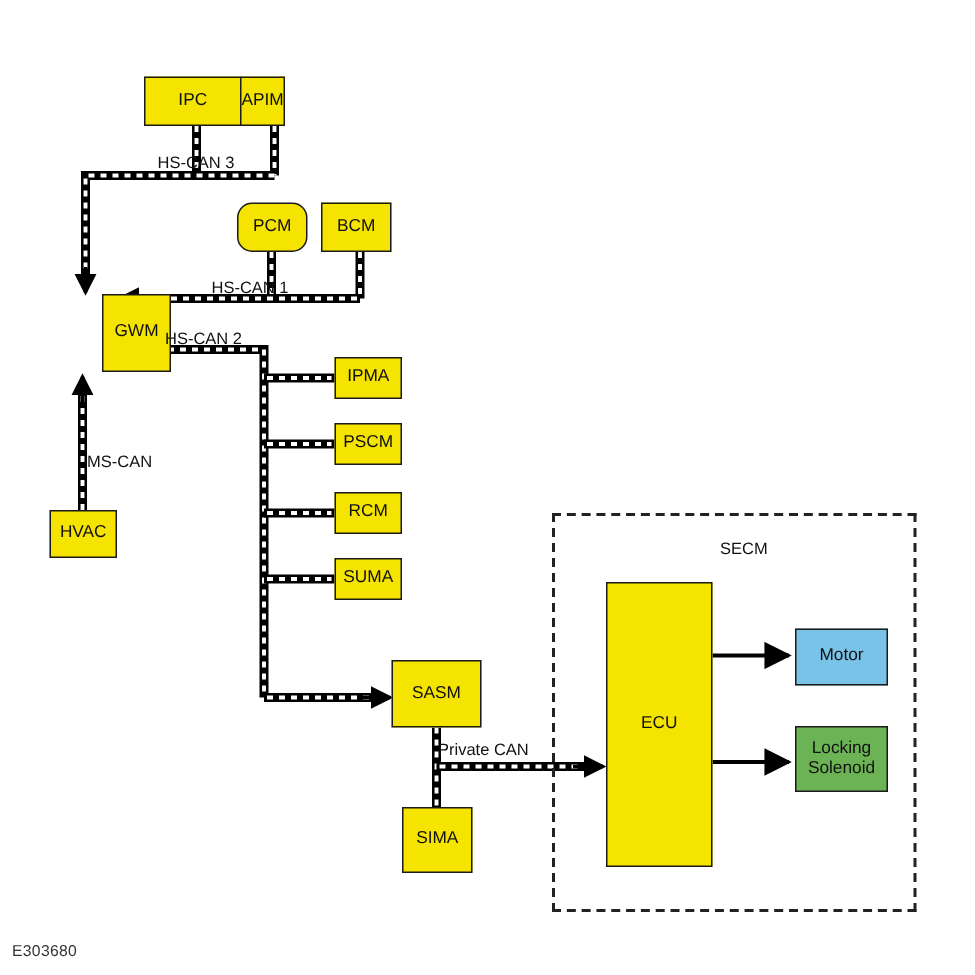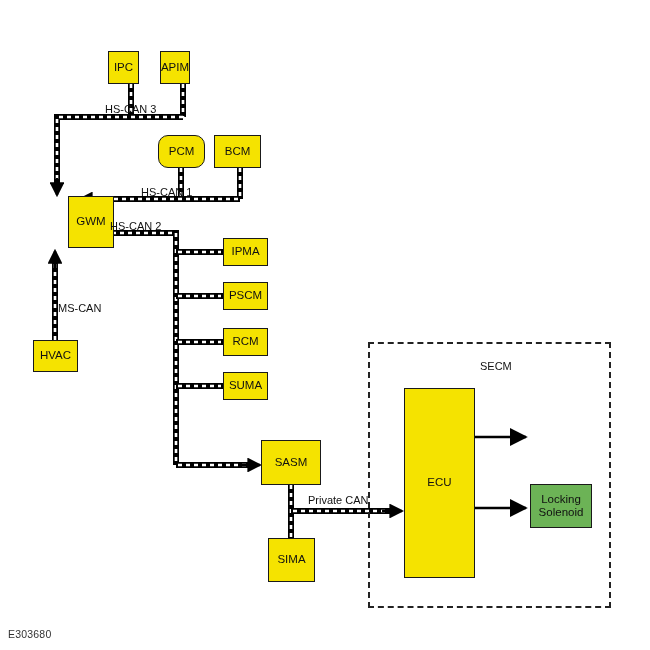--- a/index.html
+++ b/index.html
@@ -156,21 +156,21 @@
       <path d="M 293 511 L 388 511" stroke="#ffffff" stroke-width="2.6" stroke-dasharray="4 4"></path>
       <path d="M 382 511 L 402 511" stroke="#000000" stroke-width="2.4" marker-end="url(#arrowBus)"></path>
     </g>
 
     <g class="solid-group" fill="none">
       <path d="M 475 437 L 526 437" stroke="#000000" stroke-width="2.6" marker-end="url(#arrowSolid)"></path>
       <path d="M 475 508 L 526 508" stroke="#000000" stroke-width="2.6" marker-end="url(#arrowSolid)"></path>
     </g>
   </svg>
 
-  <div class="node yellow" style="left:108px; top:51px; width:31px; height:33px;">
+  <div class="node yellow" style="left:96px; top:51px; width:65px; height:33px;">
     <span class="node-label">IPC</span>
   </div>
   <div class="node yellow" style="left:160px; top:51px; width:30px; height:33px;">
     <span class="node-label">APIM</span>
   </div>
   <div class="node yellow" style="left:158px; top:135px; width:47px; height:33px;border-radius:10px;">
     <span class="node-label">PCM</span>
   </div>
   <div class="node yellow" style="left:214px; top:135px; width:47px; height:33px;">
     <span class="node-label">BCM</span>
@@ -194,27 +194,30 @@
     <span class="node-label">SUMA</span>
   </div>
   <div class="node yellow" style="left:261px; top:440px; width:60px; height:45px;">
     <span class="node-label">SASM</span>
   </div>
   <div class="node yellow" style="left:268px; top:538px; width:47px; height:44px;">
     <span class="node-label">SIMA</span>
   </div>
   <div class="node yellow" style="left:404px; top:388px; width:71px; height:190px;">
     <span class="node-label">ECU</span>
+  </div>
+  <div class="node blue" style="left:530px; top:419px; width:62px; height:38px;">
+    <span class="node-label">Motor</span>
   </div>
   <div class="node green" style="left:530px; top:484px; width:62px; height:44px;">
     <span class="node-label">Locking
 Solenoid</span>
   </div>
 
   <div class="bus-label" style="left:69px; top:103px;margin-left:36px;">HS-CAN 3</div>
   <div class="bus-label" style="left:113px; top:186px;margin-left:28px;">HS-CAN 1</div>
   <div class="bus-label" style="left:110px; top:220px;">HS-CAN 2</div>
   <div class="bus-label" style="left:58px; top:302px;text-align:center;">MS-CAN</div>
-  <div class="bus-label" style="left:308px; top:494px;">Private CAN</div>
+  <div class="bus-label" style="left:292px; top:494px;">Private CAN</div>
 
   <div class="figure-id">E303680</div>
 
 </div>
 
 </body></html>

